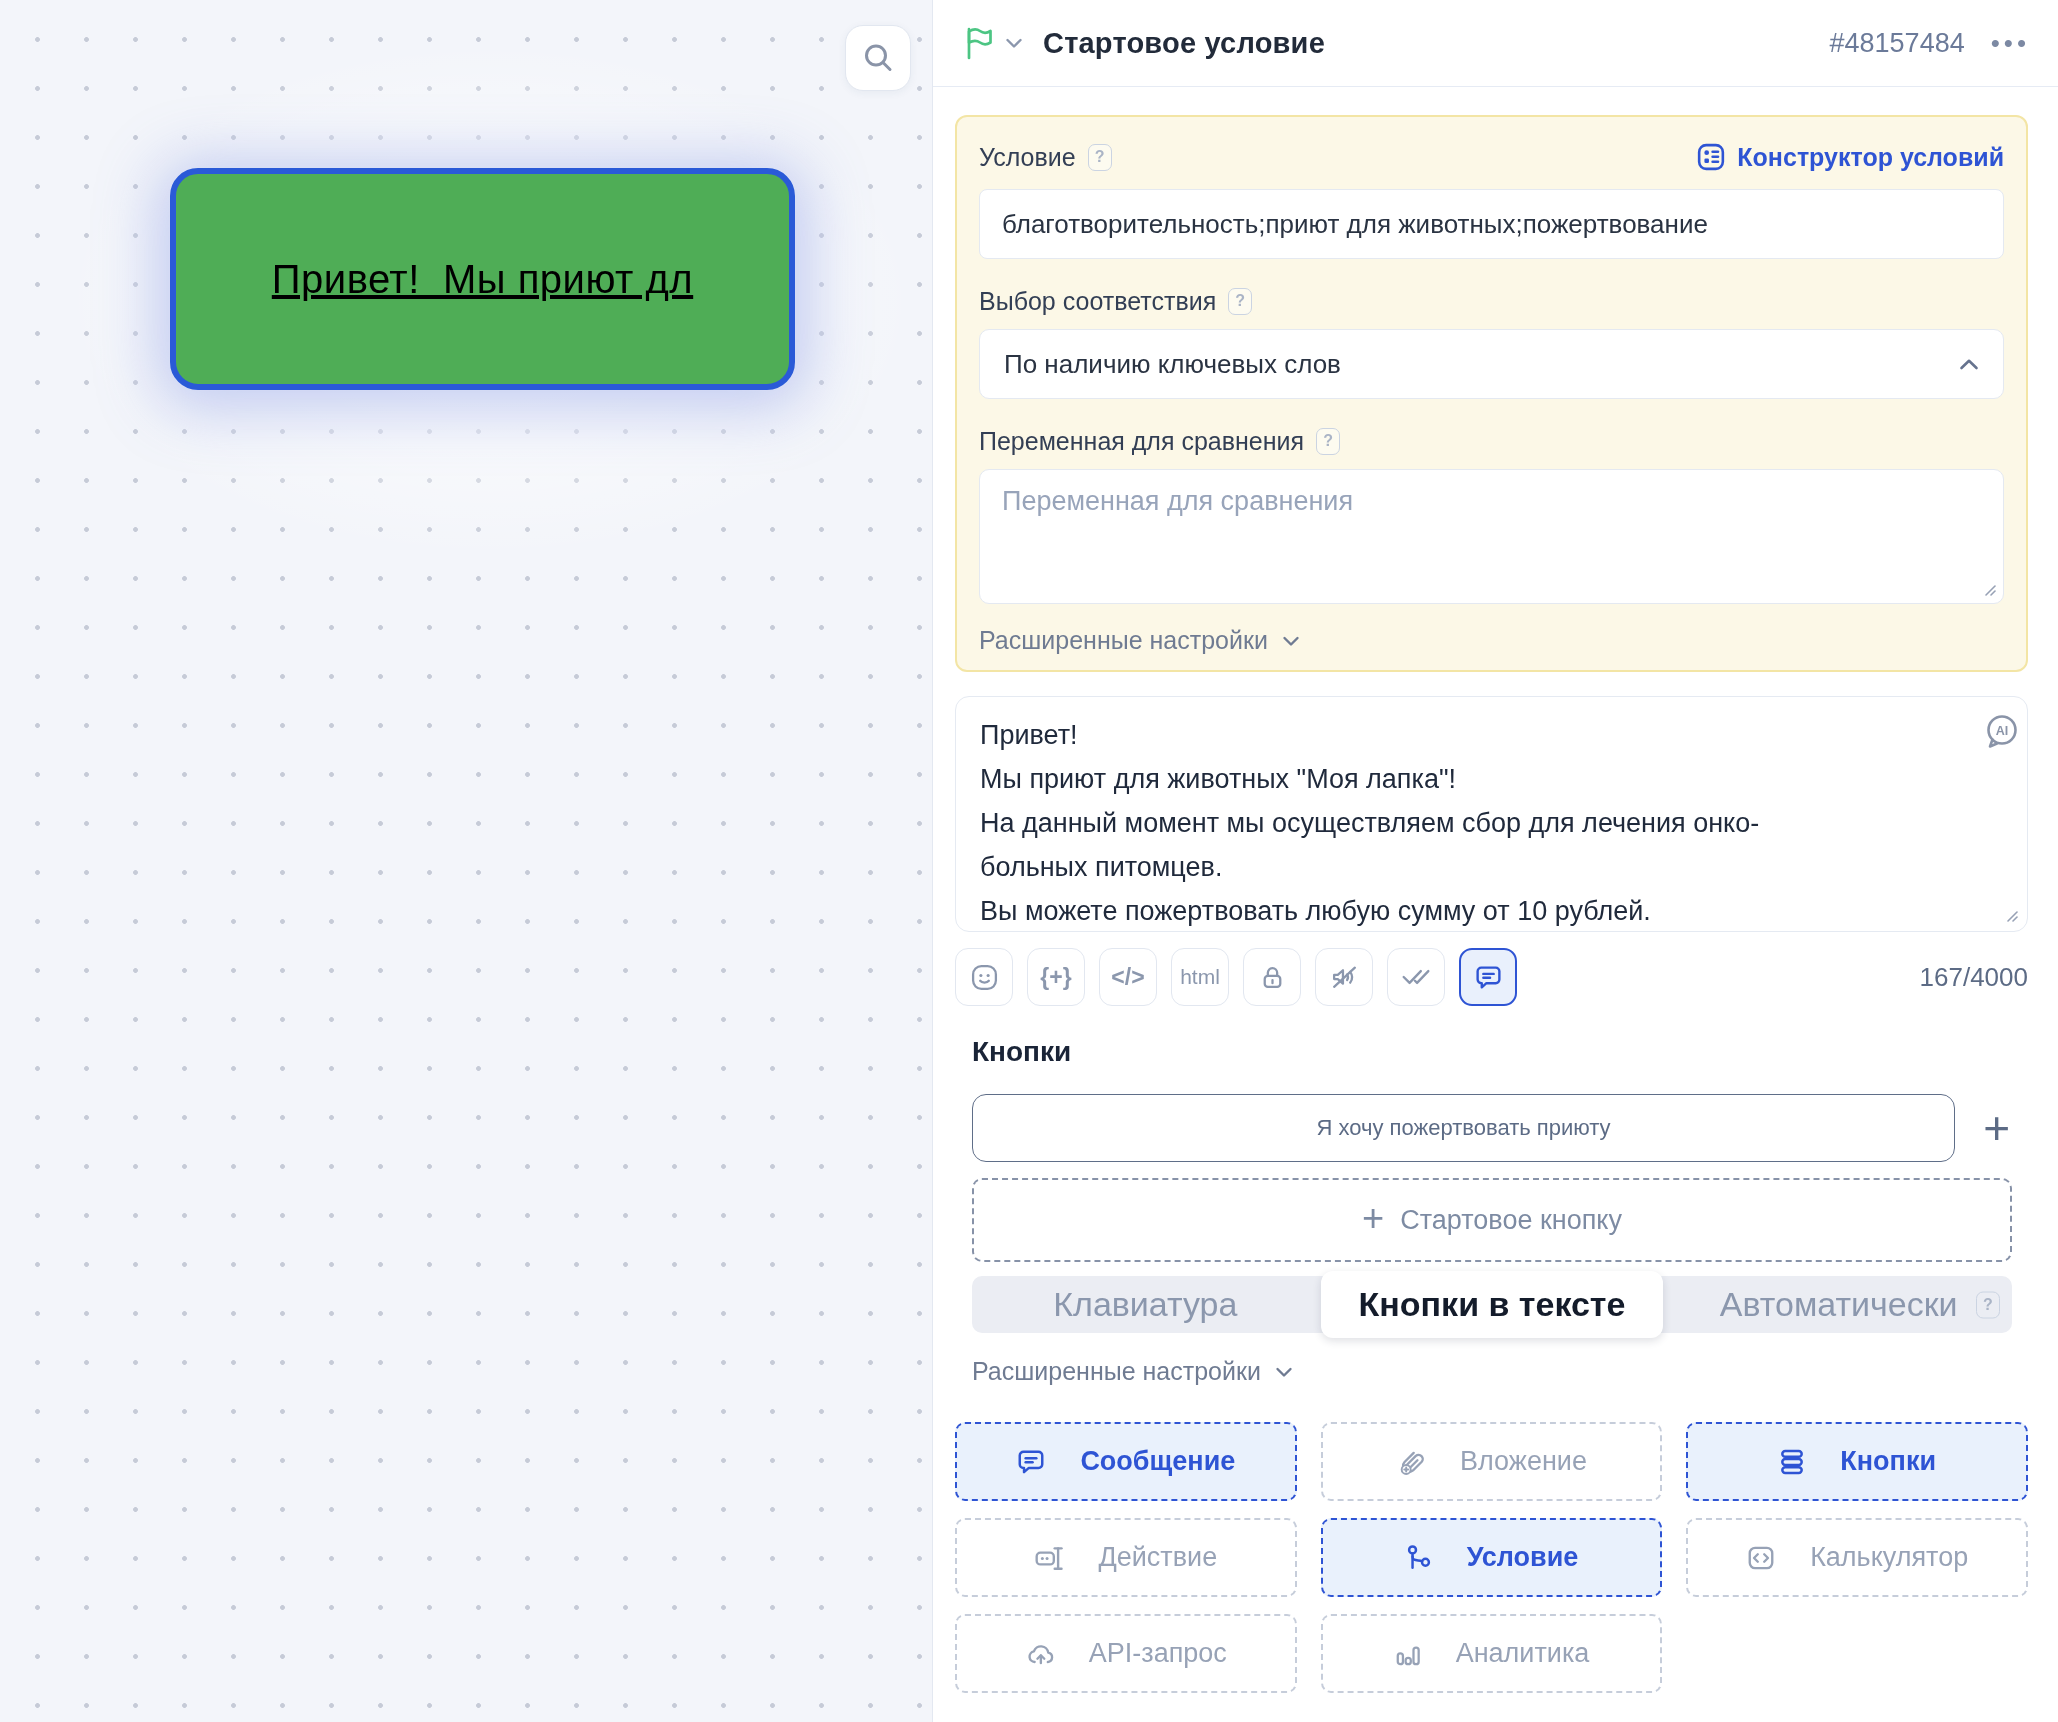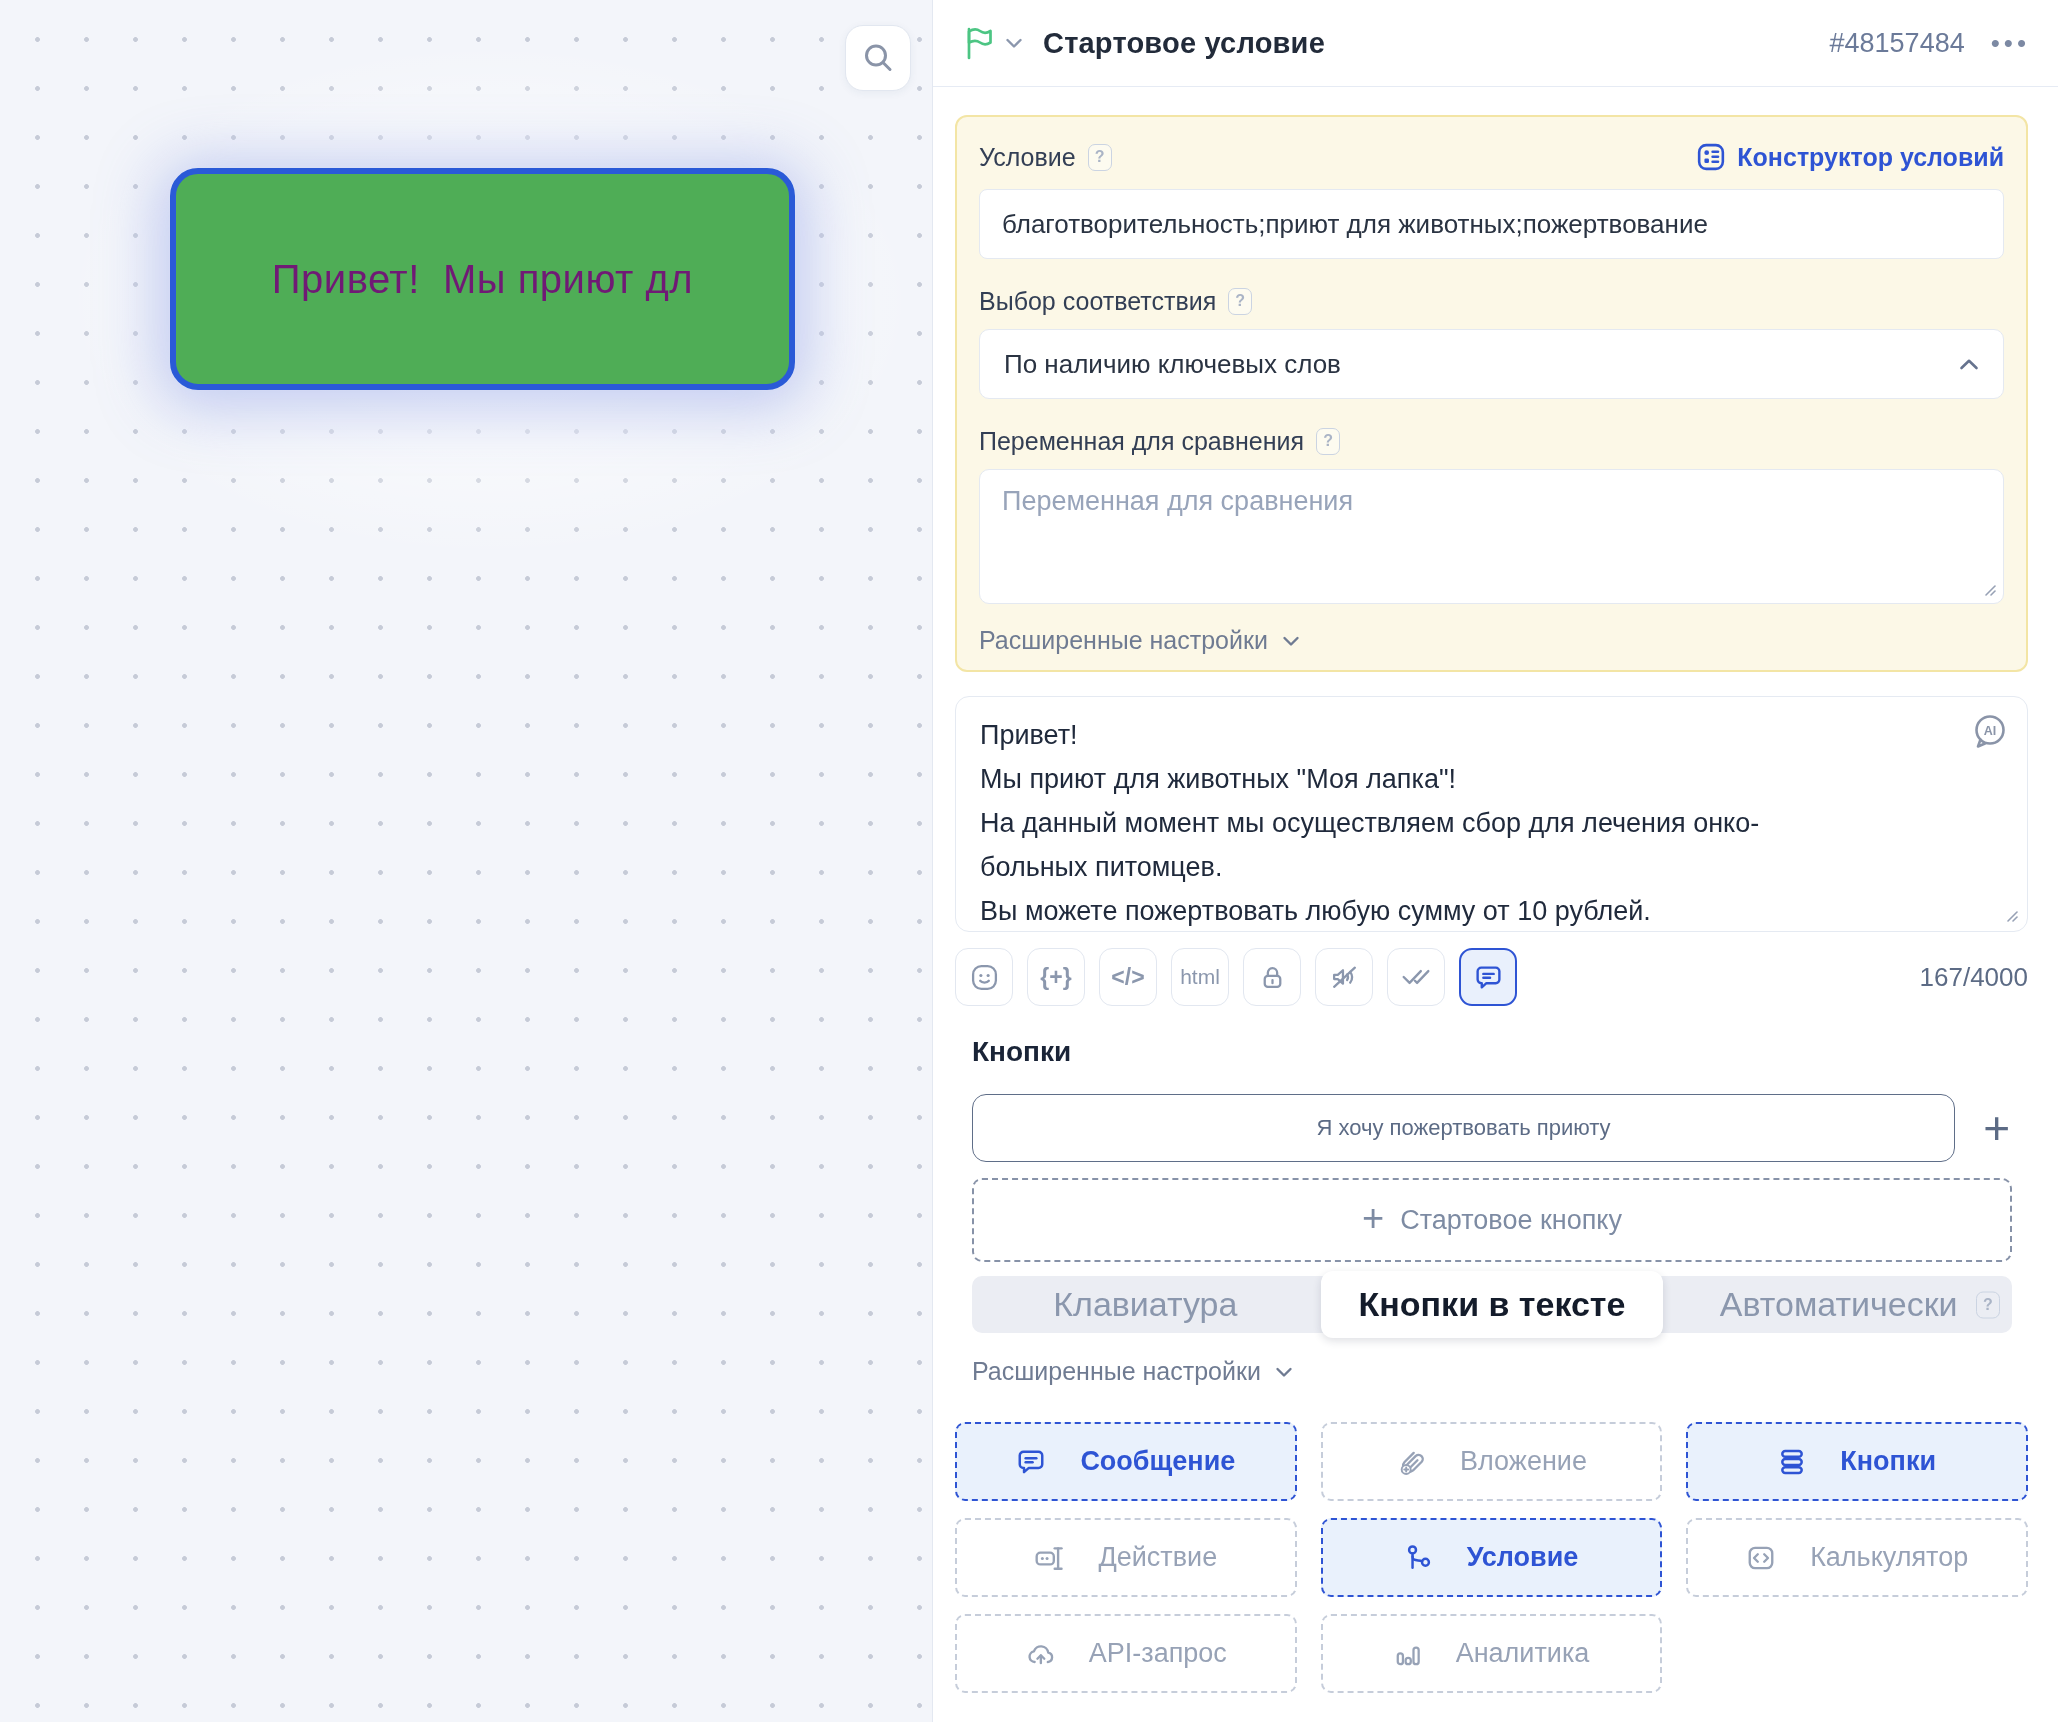--- a/index.html
+++ b/index.html
@@ -23,21 +23,21 @@
     pointer-events:none;
   }
   .flow-node {
     position:absolute; left:170px; top:168px; width:625px; height:222px;
     background:#4FAD56; border:6px solid #2A5AD7; border-radius:28px;
     display:flex; align-items:center; justify-content:center;
     box-shadow:0 6px 60px 14px rgba(110,132,224,.38), 0 0 0 1px rgba(255,255,255,.25);
     cursor:pointer;
   }
   .flow-node-label {
-    color:#701a75; font-size:40px; font-weight:500; white-space:pre; letter-spacing:.5px;
+    color:#000000; font-size:40px; font-weight:500; white-space:pre; letter-spacing:.5px;text-decoration:underline;
   }
   .canvas-search {
     position:absolute; left:845px; top:25px; width:66px; height:66px;
     background:#fff; border:1.5px solid #E2E7F0; border-radius:18px;
     display:flex; align-items:center; justify-content:center;
     box-shadow:0 2px 8px rgba(40,60,110,.06); cursor:pointer;
   }
 
   
   .panel {
@@ -96,21 +96,21 @@
     font-size:25px; font-weight:500; color:#6F7B92;
   }
 
   
   .msg-box {
     position:relative; margin:24px 30px 0 22px; height:236px;
     border:1.5px solid #E5EAF2; border-radius:14px; background:#fff; padding:16px 70px 16px 24px;
   }
   .msg-text { font-size:27px; line-height:44px; color:#202A3C; white-space:pre-line; }
   .ai-btn {
-    position:absolute; right:14px; top:12px; width:46px; height:46px; cursor:pointer;
+    position:absolute; right:2px; top:12px; width:46px; height:46px; cursor:pointer;
     display:flex; align-items:center; justify-content:flex-start;
   }
 
   
   .msg-toolbar { margin:16px 30px 0 22px; display:flex; align-items:center; gap:14px; }
   .tb-btn {
     width:58px; height:58px; border:1.5px solid #E2E7F0; border-radius:13px; background:#fff;
     display:flex; align-items:center; justify-content:center; color:#8B97AD; cursor:pointer;
     font-size:23px; font-weight:600;
   }

